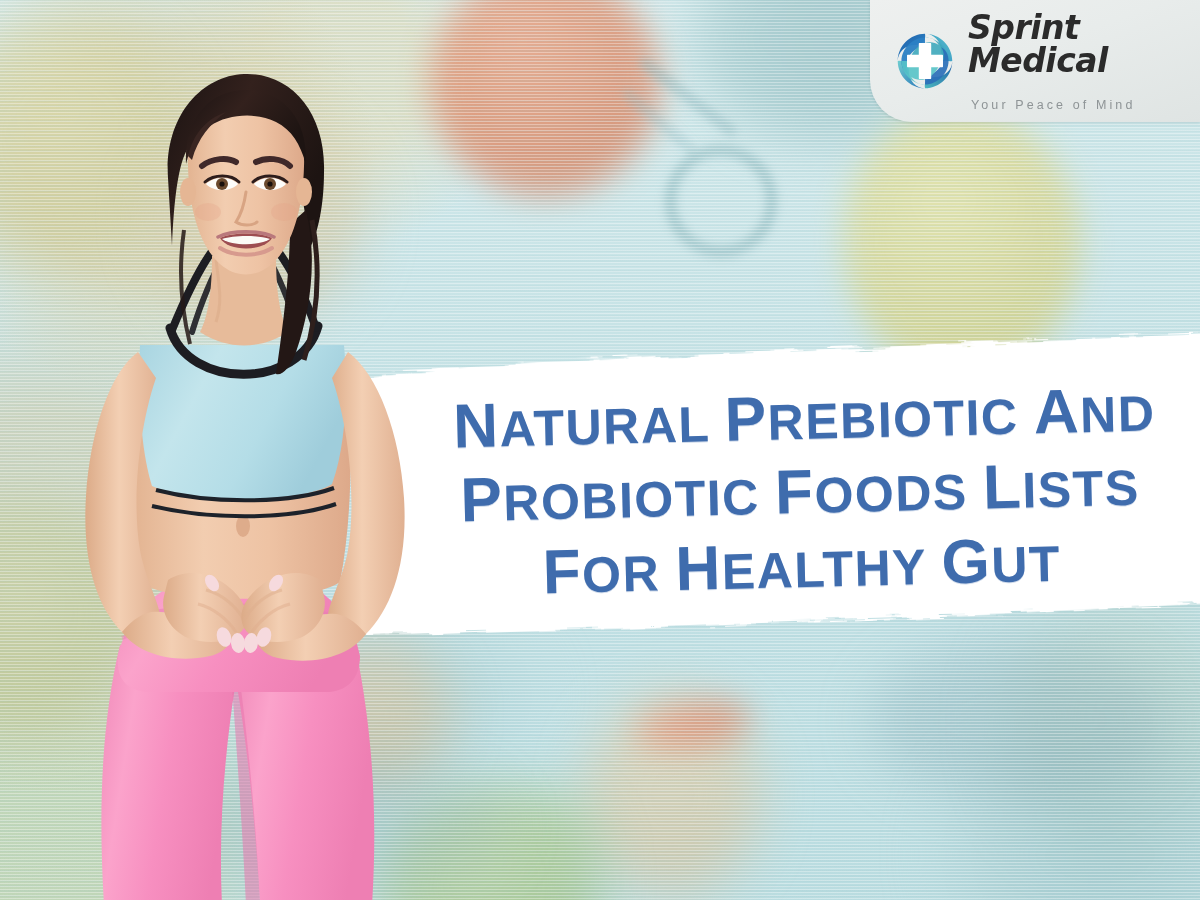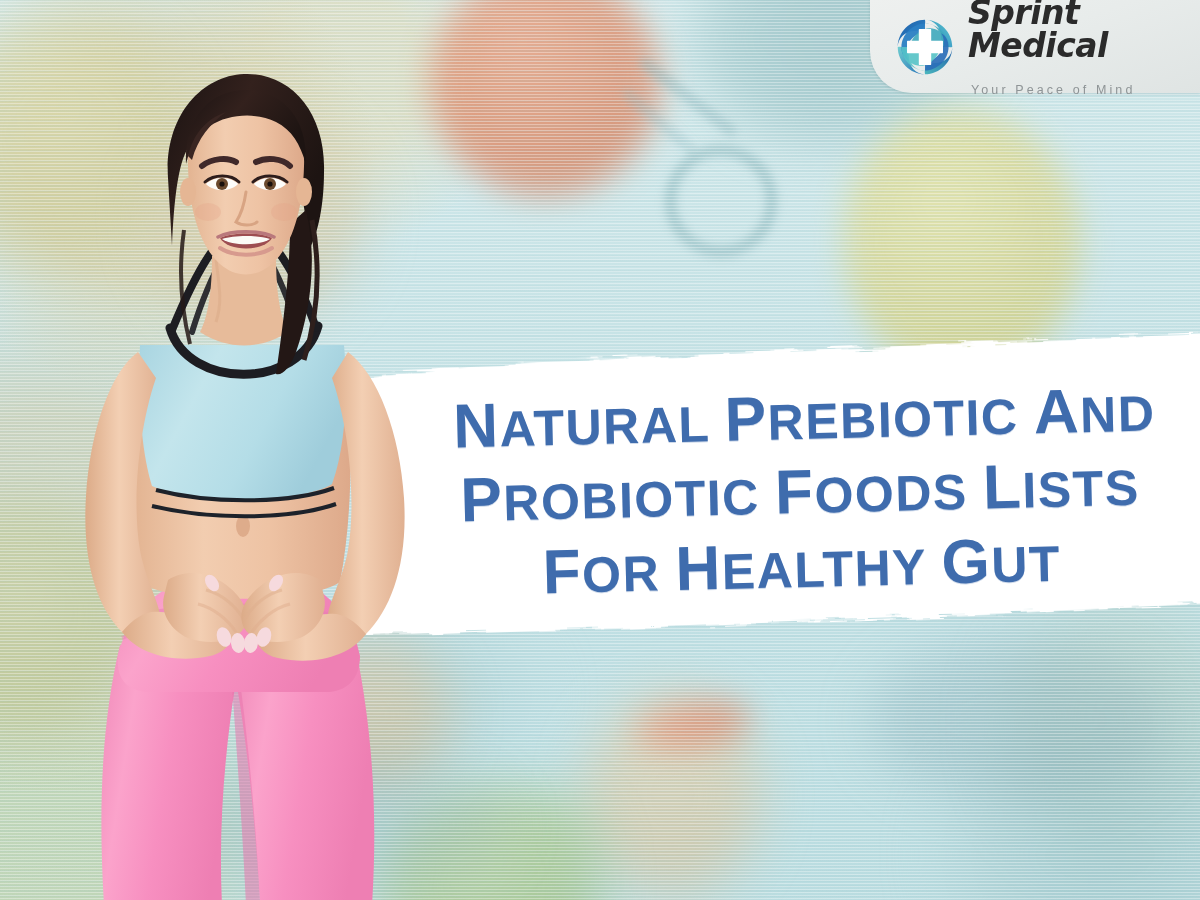--- a/index.html
+++ b/index.html
@@ -183,21 +183,21 @@
   
   .cap   { font-size: 62px; }
   .small { font-size: 50px; }
 
   
   .logo-badge {
     position: absolute;
     right: 0;
     top: 0;
     width: 330px;
-    height: 93px;
+    height: 122px;
     background: linear-gradient(160deg, #eef0ef 0%, #e8eceb 45%, #dfe4e3 100%);
     border-bottom-left-radius: 42px;
     display: flex;
     align-items: center;
     padding-left: 24px;
     box-sizing: border-box;
     box-shadow: 0 1px 3px rgba(80,110,115,0.18);
   }
   .logo-mark {
     width: 62px; height: 62px;

